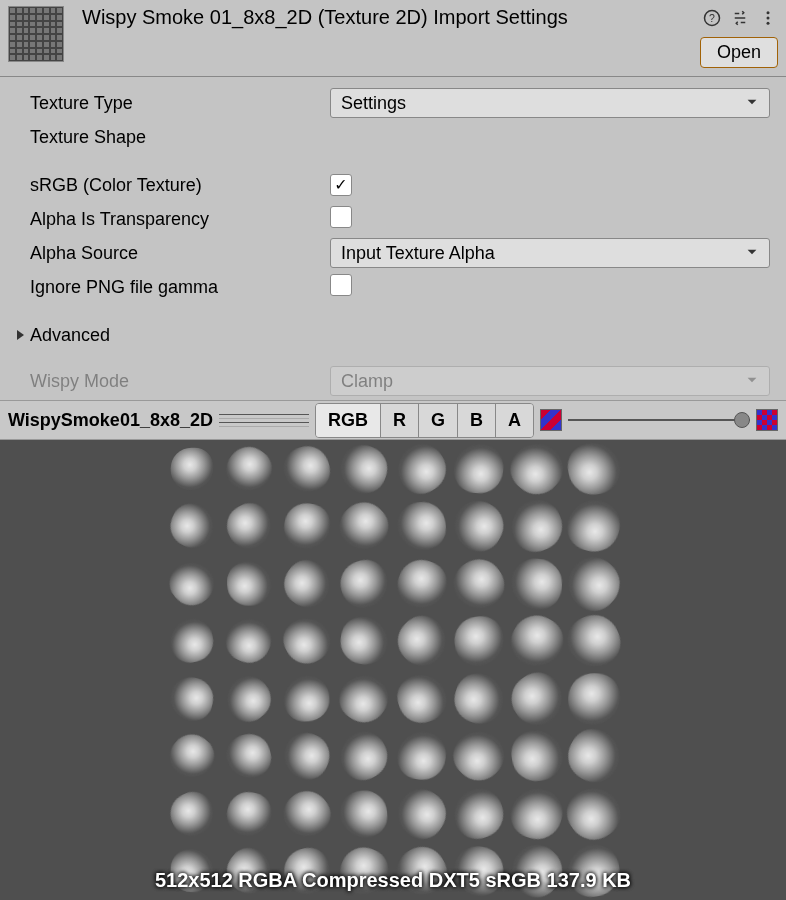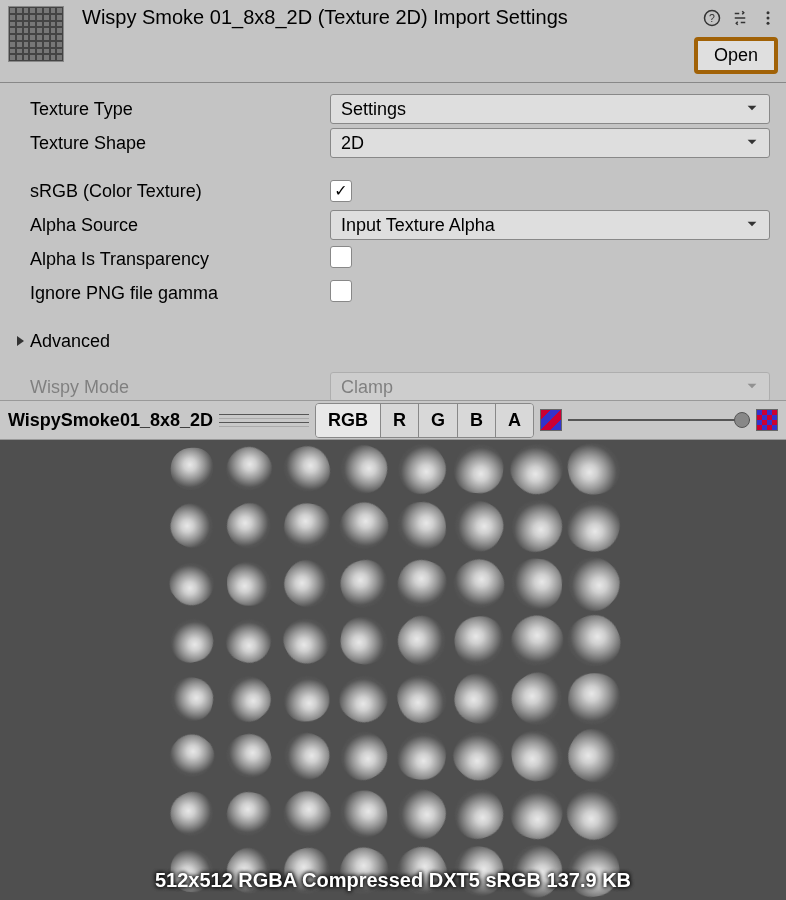--- a/index.html
+++ b/index.html
@@ -51,21 +51,21 @@
     color: #333;
     cursor: pointer;
   }
   .icon-btn svg { width: 18px; height: 18px; }
   .open-row {
     display: flex;
     justify-content: flex-end;
   }
   .btn {
     background: #dfdfdf;
-    border: 4px solid #a16207;
+    border: 1px solid #a16207;
     border-radius: 4px;
     padding: 4px 16px;
     font-size: 18px;
     cursor: pointer;
   }
   .divider {
     height: 1px;
     background: #888;
     margin-top: 4px;
   }
@@ -361,59 +361,51 @@
         <span>Settings</span>
         <span class="arrow"><svg viewBox="0 0 16 16">
               <path d="M3 6l5 5 5-5z"></path>
             </svg></span>
       </div>
     </div>
   </div>
 
   <div class="row">
     <div class="label">Texture Shape</div>
-    <div class="control">
-      <div class="select">
-        <span>2D</span>
-        <span class="arrow"><svg viewBox="0 0 16 16">
-              <path d="M3 6l5 5 5-5z"></path>
-            </svg></span>
-      </div>
-    </div>
   </div>
 
   <div class="gap"></div>
 
   <div class="row">
     <div class="label">sRGB (Color Texture)</div>
     <div class="control">
       <span class="chk checked"></span>
+    </div>
+  </div>
+
+  <div class="row">
+    <div class="label">Alpha Is Transparency</div>
+    <div class="control">
+      <span class="chk"></span>
     </div>
   </div>
 
   <div class="row">
     <div class="label">Alpha Source</div>
     <div class="control">
       <div class="select">
         <span>Input Texture Alpha</span>
         <span class="arrow"><svg viewBox="0 0 16 16">
               <path d="M3 6l5 5 5-5z"></path>
             </svg></span>
       </div>
     </div>
   </div>
 
   <div class="row">
-    <div class="label">Alpha Is Transparency</div>
-    <div class="control">
-      <span class="chk"></span>
-    </div>
-  </div>
-
-  <div class="row">
     <div class="label">Ignore PNG file gamma</div>
     <div class="control">
       <span class="chk"></span>
     </div>
   </div>
 
   <div class="gap"></div>
 
   <div class="foldout" style="margin-left:-24px">
     <svg viewBox="0 0 12 12">

